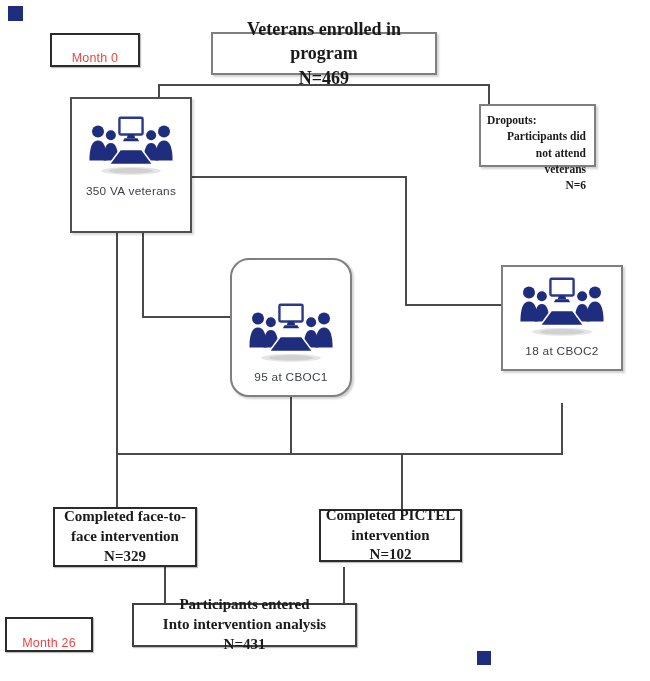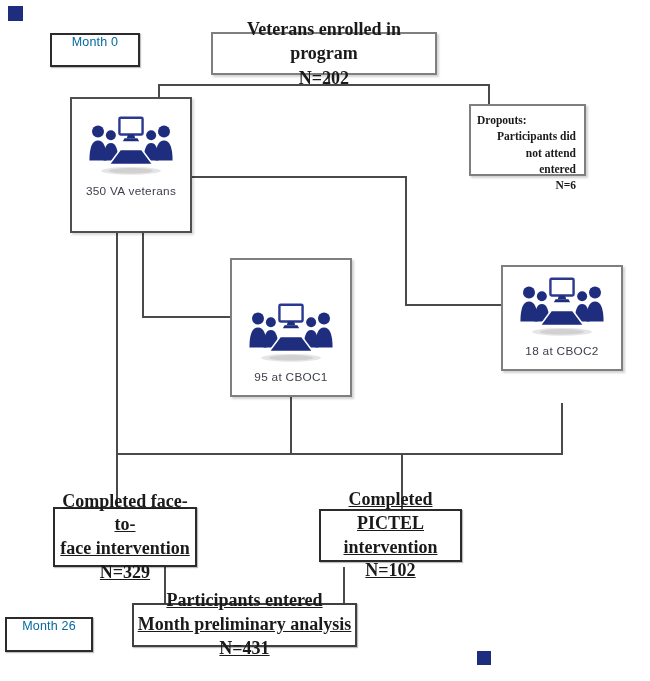--- a/index.html
+++ b/index.html
@@ -4,26 +4,26 @@
 <style>
   html,body{margin:0;padding:0;background:#ffffff;}
   #stage{position:relative;width:650px;height:681px;background:#ffffff;overflow:hidden;
          font-family:"Liberation Sans",sans-serif;}
   .box{position:absolute;background:#fff;box-sizing:border-box;}
   .b-gray{border:2px solid #7f7f7f;box-shadow:1.5px 1.5px 2px rgba(0,0,0,0.18);}
   .b-darkgray{border:2px solid #4f4f4f;box-shadow:1.5px 1.5px 2px rgba(0,0,0,0.15);}
   .b-dark{border:2px solid #2b2b2b;box-shadow:1px 1px 1px rgba(0,0,0,0.25);}
   .serifbold{font-family:"Liberation Serif",serif;font-weight:bold;color:#1a1a1a;text-align:center;}
   .center-col{display:flex;flex-direction:column;align-items:center;justify-content:center;}
-  .month{display:flex;align-items:flex-start;justify-content:center;
-         font-size:12.5px;color:#0369a1;letter-spacing:0.2px;}
+  .month{display:flex;align-items:flex-end;justify-content:center;
+         font-size:12.5px;color:#ef4444;letter-spacing:0.2px;}
   .enrolled{font-size:18px;line-height:1.35;}
   .dropouts{font-size:11.5px;line-height:1.42;padding:6px 8px 4px 6px;text-align:right;}
   .dropouts .firstline{text-align:left;}
-  .interv{font-size:18px;line-height:1.32;text-decoration:underline;}
+  .interv{font-size:15px;line-height:1.32;}
   .clipbox{display:flex;flex-direction:column;align-items:center;justify-content:flex-end;}
   .cliplabel{font-size:11.8px;color:#3e414c;letter-spacing:0.3px;}
   .clip-icon{display:block;}
   .hline,.vline{position:absolute;background:#4a4a4a;}
   .hline{height:2px;}
   .vline{width:2px;}
   .navy-square{position:absolute;background:#1f2d7e;}
 </style>
 </head>
 <body>
@@ -49,21 +49,21 @@
   <div class="vline" style="left:401px;top:453px;height:56px;"></div>
   <div class="vline" style="left:164px;top:567px;height:36px;"></div>
   <div class="vline" style="left:343px;top:567px;height:36px;"></div>
 
   <div class="box b-dark month" style="left:50px;top:33px;width:90px;height:34px;">
     <span>Month 0</span>
   </div>
 
   <div class="box b-gray center-col serifbold enrolled" style="left:211px;top:32px;width:226px;height:43px;">
     <span>Veterans enrolled in program</span>
-    <span>N=202</span>
+    <span>N=469</span>
   </div>
 
   <div class="box b-darkgray clipbox" style="left:70px;top:97px;width:122px;height:136px;padding-bottom:17px;gap:8px;justify-content:center;">
     <svg class="clip-icon" width="86" height="60" viewBox="0 0 100 70">
       <ellipse cx="50" cy="64" rx="35" ry="4.5" fill="#dcdcdc" opacity="0.75"></ellipse>
       <ellipse cx="50" cy="64" rx="26" ry="3.2" fill="#cccccc" opacity="0.8"></ellipse>
       <g fill="#1f2d7e">
         <circle cx="11.5" cy="18" r="7"></circle>
           <path d="M1.5 52 Q1.5 28.5 11.5 28.5 Q21.5 28.5 21.5 52 Z"></path>
         <circle cx="26.5" cy="22.5" r="5.8"></circle>
@@ -74,29 +74,29 @@
           <path d="M78.5 52 Q78.5 28.5 88.5 28.5 Q98.5 28.5 98.5 52 Z"></path>
       </g>
       <rect x="36.5" y="2" width="27" height="19.5" rx="1.5" fill="#ffffff" stroke="#2a3890" stroke-width="2.8"></rect>
       <path d="M46.5 21.5 L53.5 21.5 L55 26 L45 26 Z" fill="#1f2d7e"></path>
       <path d="M42.5 26 L57.5 26 L59.5 29.5 L40.5 29.5 Z" fill="#1f2d7e"></path>
       <path d="M37.5 39 L62.5 39 L75.5 56.5 L24.5 56.5 Z" fill="#1f2d7e" stroke="#ffffff" stroke-width="1.8"></path>
     </svg>
     <span class="cliplabel">350 VA veterans</span>
   </div>
 
-  <div class="box b-gray serifbold dropouts" style="left:469px;top:104px;width:117px;height:72px;">
+  <div class="box b-gray serifbold dropouts" style="left:479px;top:104px;width:117px;height:63px;">
     <div class="firstline">Dropouts:</div>
     <div>Participants did</div>
     <div>not attend</div>
-    <div>entered</div>
+    <div>veterans</div>
     <div>N=6</div>
   </div>
 
-  <div class="box b-gray clipbox" style="left:230px;top:258px;width:122px;height:139px;padding-bottom:11px;gap:7px;">
+  <div class="box b-gray clipbox" style="left:230px;top:258px;width:122px;height:139px;padding-bottom:11px;gap:7px;border-radius:19px;">
     <svg class="clip-icon" width="86" height="60" viewBox="0 0 100 70">
       <ellipse cx="50" cy="64" rx="35" ry="4.5" fill="#dcdcdc" opacity="0.75"></ellipse>
       <ellipse cx="50" cy="64" rx="26" ry="3.2" fill="#cccccc" opacity="0.8"></ellipse>
       <g fill="#1f2d7e">
         <circle cx="11.5" cy="18" r="7"></circle>
           <path d="M1.5 52 Q1.5 28.5 11.5 28.5 Q21.5 28.5 21.5 52 Z"></path>
         <circle cx="26.5" cy="22.5" r="5.8"></circle>
           <path d="M18 52 Q18 31.5 26.5 31.5 Q35 31.5 35 52 Z"></path>
         <circle cx="73.5" cy="22.5" r="5.8"></circle>
           <path d="M65 52 Q65 31.5 73.5 31.5 Q82 31.5 82 52 Z"></path>
@@ -140,21 +140,21 @@
   </div>
 
   <div class="box b-dark center-col serifbold interv" style="left:319px;top:509px;width:143px;height:53px;">
     <span>Completed PICTEL</span>
     <span>intervention</span>
     <span>N=102</span>
   </div>
 
   <div class="box b-dark center-col serifbold interv" style="left:132px;top:603px;width:225px;height:44px;border-color:#404040;">
     <span>Participants entered</span>
-    <span>Month preliminary analysis</span>
+    <span>Into intervention analysis</span>
     <span>N=431</span>
   </div>
 
   <div class="box b-dark month" style="left:5px;top:617px;width:88px;height:35px;">
     <span>Month 26</span>
   </div>
 
 </div>
 
 </body></html>

